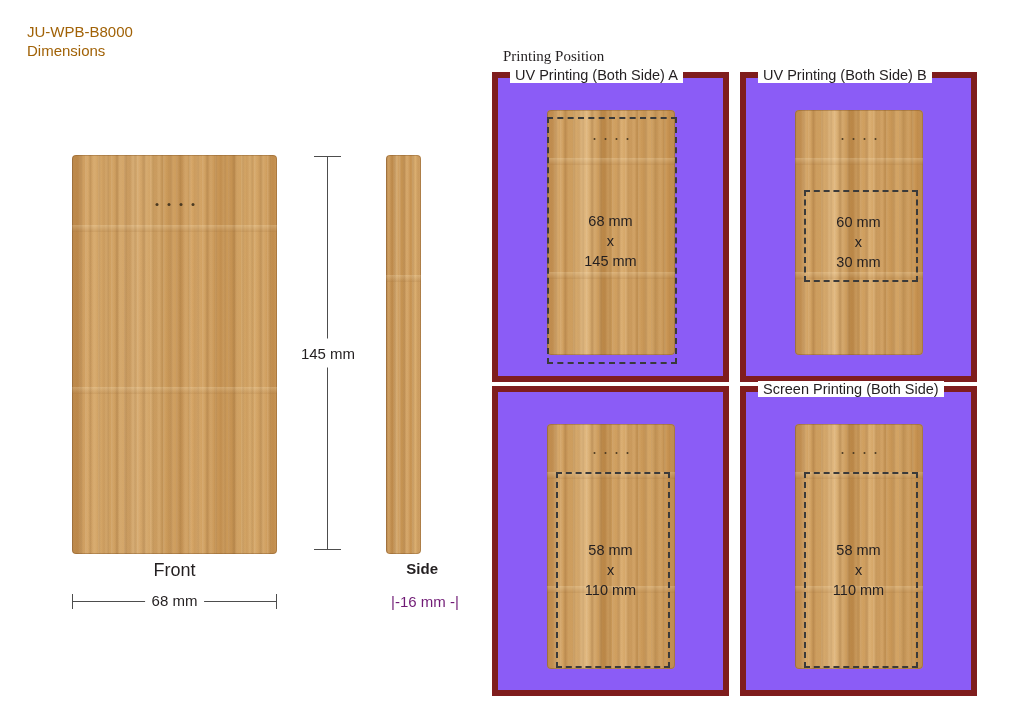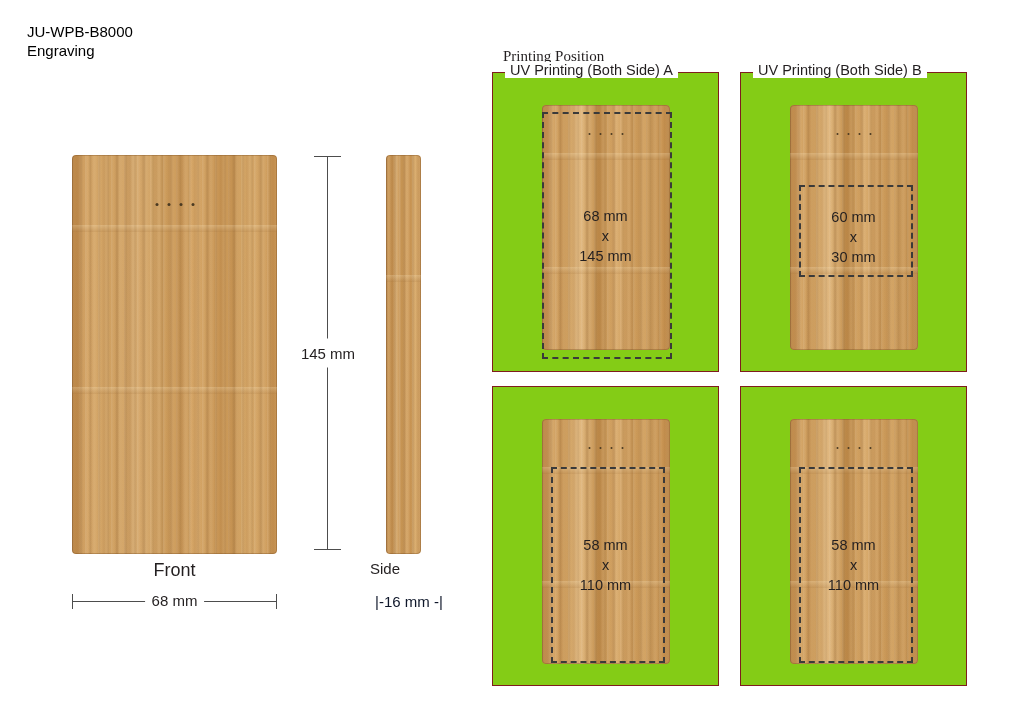--- a/index.html
+++ b/index.html
@@ -16,21 +16,21 @@
     overflow: hidden;
   }
 
   
   #title-block {
     position: absolute;
     left: 27px;
     top: 22px;
     font-size: 15px;
     line-height: 19px;
-    color: #000000;
+    color: #a16207;
   }
   #title-block .line { display: block; }
 
   
   .bamboo {
     position: relative;
     border-radius: 4px;
     background-color: #c89a5b;
     background-image:
       repeating-linear-gradient(90deg,
@@ -186,48 +186,49 @@
     left: 386px;
     top: 155px;
     width: 35px;
     height: 399px;
   }
   #side-caption {
     position: absolute;
     left: 370px;
     top: 560px;
     width: 68px;
-    text-align: left;
-    font-size: 15px;
+    text-align: right;
+    font-size: 15px;
+    font-weight: bold;
   }
   #side-width-dim {
     position: absolute;
-    left: 372px;
+    left: 388px;
     top: 590px;
     width: 74px;
     height: 24px;
     font-size: 15px;
     line-height: 24px;
     text-align: center;
-    color: #0f172a;
+    color: #701a75;
     white-space: nowrap;
   }
 
   
   #printing-title {
     position: absolute;
     left: 503px;
     top: 48px;
     font-size: 15px;
     font-family: Liberation Serif, serif;
   }
   .panel {
     position: absolute;
-    border: 1px solid #7f1d1d;
-    background: #84cc16;
+    border: 6px solid #7f1d1d;
+    background: #8b5cf6;
   }
   .panel-label {
     position: absolute;
     top: -11px;
     left: 12px;
     background: #ffffff;
     padding: 0 5px;
     font-size: 14.5px;
     white-space: nowrap;
   }
@@ -256,21 +257,21 @@
   #panel-a { left: 492px; top: 72px; width: 225px; height: 298px; }
   #panel-b { left: 740px; top: 72px; width: 225px; height: 298px; text-decoration: underline; }
   #panel-c { left: 492px; top: 386px; width: 225px; height: 298px; }
   #panel-d { left: 740px; top: 386px; width: 225px; height: 298px; }
 </style>
 </head>
 <body>
 
 <div id="title-block">
   <span class="line">JU-WPB-B8000</span>
-  <span class="line">Engraving</span>
+  <span class="line">Dimensions</span>
 </div>
 
 <div id="front-view" class="bamboo">
   <div class="node" style="top:70px"></div>
   <div class="node" style="top:232px"></div>
   <div class="dots" id="front-dots">
     <i></i>
       <i></i>
       <i></i>
       <i></i>
@@ -353,20 +354,21 @@
   </div>
   <div class="print-area" style="left:58px; top:80px; width:110px; height:192px;"></div>
   <div class="area-text" style="top:148px;">
     <span>58 mm</span><br>
     <span>x</span><br>
     <span>110 mm</span>
   </div>
 </div>
 
 <div class="panel" id="panel-d">
+  <div class="panel-label">Screen Printing (Both Side)</div>
   <div class="bamboo panel-board" style="top:32px; width:128px; height:245px;">
     <div class="node" style="top:48px"></div>
     <div class="node" style="top:162px"></div>
     <div class="dots small" style="left:50%; transform:translateX(-50%); top:28px;">
       <i></i>
         <i></i>
         <i></i>
         <i></i>
     </div>
   </div>

